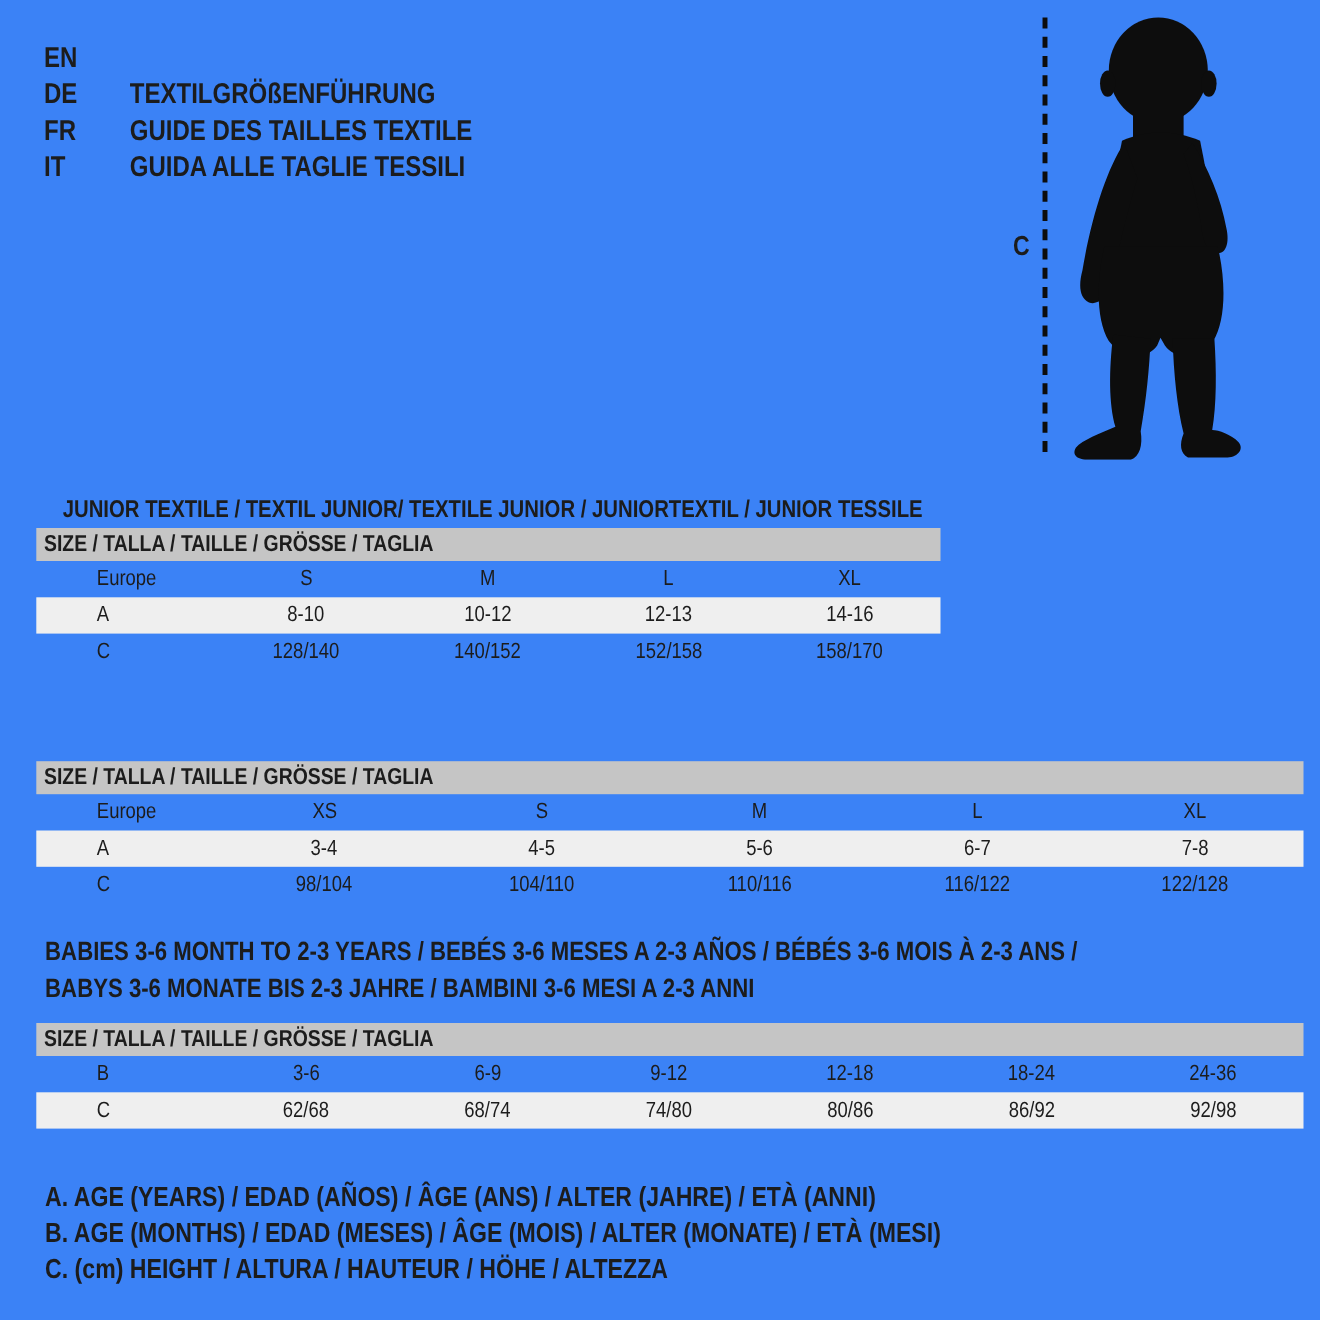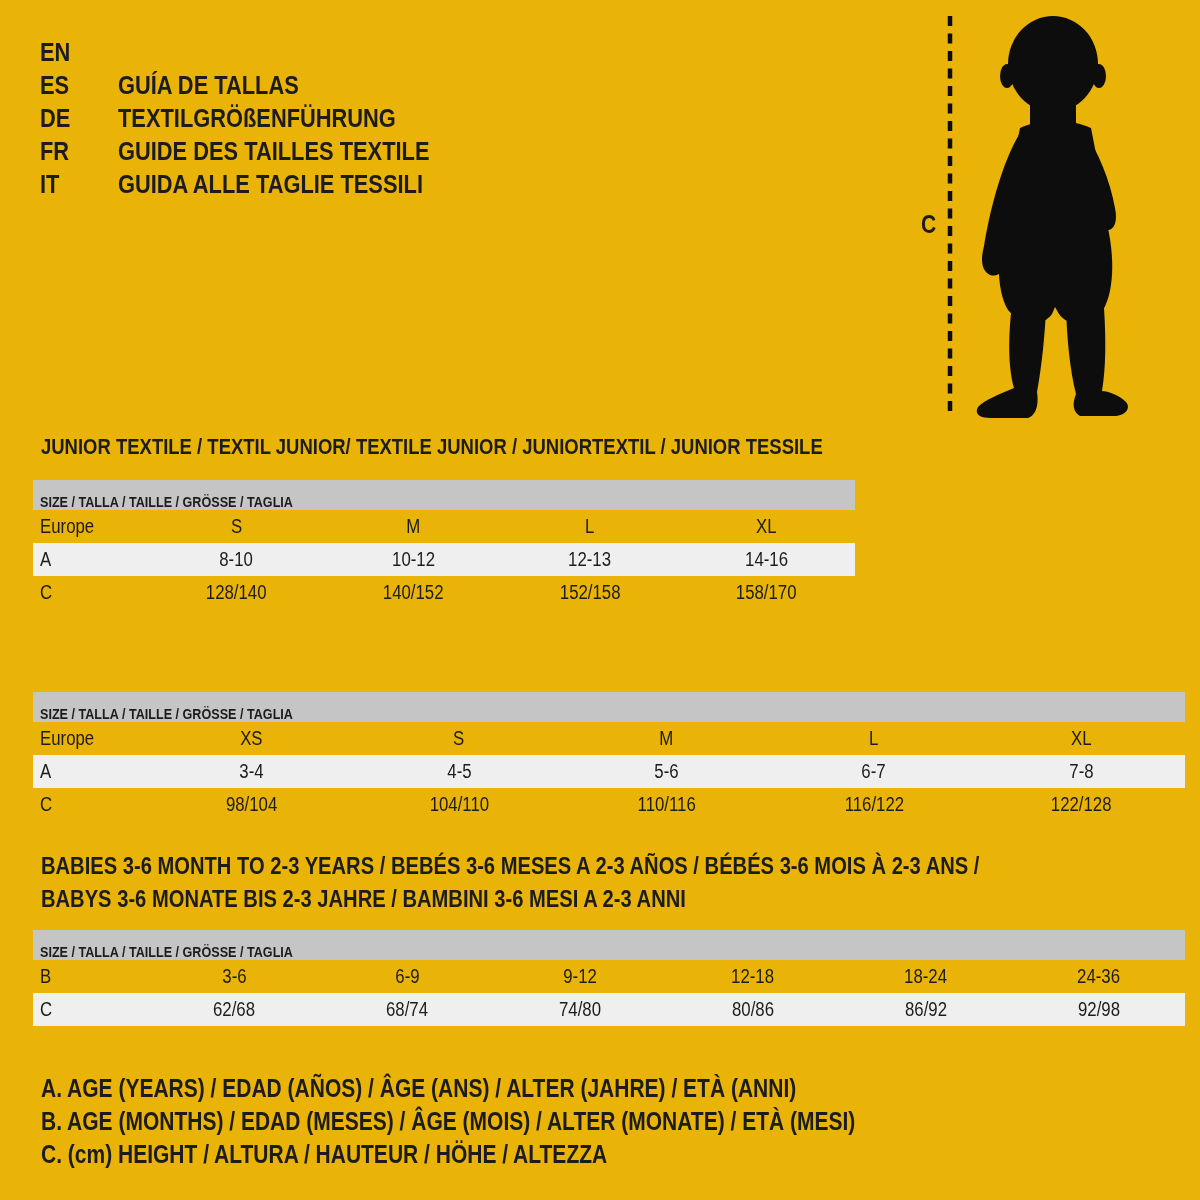--- a/index.html
+++ b/index.html
@@ -1,64 +1,60 @@
 <!DOCTYPE html>
 <html><head>
 <meta charset="utf-8">
 <style>
   html,body{margin:0;padding:0;background:#fff;}
   .page{
-    position:relative;width:1200px;height:1200px;background:#eab308;overflow:hidden;
+    position:relative;width:1200px;height:1200px;background:#3b82f6;overflow:hidden;
     font-family:"Liberation Sans","DejaVu Sans",sans-serif;color:#1c1c1c;
   }
   .cond{display:inline-block;transform:scaleX(0.84);transform-origin:0 50%;white-space:nowrap;}
   .cell .cond{transform-origin:50% 50%;}
 
   
   .lang-block{position:absolute;left:40px;top:36px;}
   .lang-row{display:flex;height:33px;align-items:center;font-size:26px;font-weight:700;}
   .lang-code{width:78px;flex:0 0 78px;}
 
   
   .figure-svg{position:absolute;left:940px;top:12px;}
   .c-label{position:absolute;left:921px;top:210px;font-size:25px;font-weight:700;}
 
   
-  .sec-title{position:absolute;left:41px;margin:0;font-size:22px;font-weight:700;line-height:26px;}
+  .sec-title{position:absolute;left:41px;margin:16px;font-size:22px;font-weight:700;line-height:26px;}
   .sub{font-size:14px;vertical-align:-4px;}
   .babies-title{position:absolute;left:41px;top:849px;font-size:24px;font-weight:700;line-height:33px;}
 
   
   .tbl{position:absolute;left:33px;}
   .tbl-junior{top:480px;width:822px;}
   .tbl-children{top:692px;width:1152px;}
   .tbl-babies{top:930px;width:1152px;}
-  .tbl-head{height:30px;background:#c5c5c5;display:flex;align-items:flex-end;
-            padding-left:7px;box-sizing:border-box;font-size:15px;font-weight:700;}
+  .tbl-head{height:30px;background:#c5c5c5;display:flex;align-items:center;
+            padding-left:7px;box-sizing:border-box;font-size:21px;font-weight:700;}
   .tr{display:flex;height:33px;align-items:center;font-size:20px;}
   .tr.shaded{background:#efefef;}
-  .lab{width:115px;flex:0 0 115px;padding-left:7px;box-sizing:border-box;text-align:left;}
+  .lab{width:115px;flex:0 0 115px;padding-left:7px;box-sizing:border-box;text-align:left;margin-left:48px;}
   .cell{flex:1;text-align:center;}
 
   
   .legend{position:absolute;left:41px;top:1072px;font-size:25px;font-weight:700;line-height:33px;}
   .legend-line{height:33px;}
 </style>
 </head>
 <body>
 
 <div class="page">
 
   <section class="lang-block">
     <div class="lang-row">
       <span class="lang-code"><span class="cond">EN</span></span>
-    </div>
-    <div class="lang-row">
-      <span class="lang-code"><span class="cond">ES</span></span>
-      <span><span class="cond">GUÍA DE TALLAS</span></span>
     </div>
     <div class="lang-row">
       <span class="lang-code"><span class="cond">DE</span></span>
       <span><span class="cond">TEXTILGRÖßENFÜHRUNG</span></span>
     </div>
     <div class="lang-row">
       <span class="lang-code"><span class="cond">FR</span></span>
       <span><span class="cond">GUIDE DES TAILLES TEXTILE</span></span>
     </div>
     <div class="lang-row">

